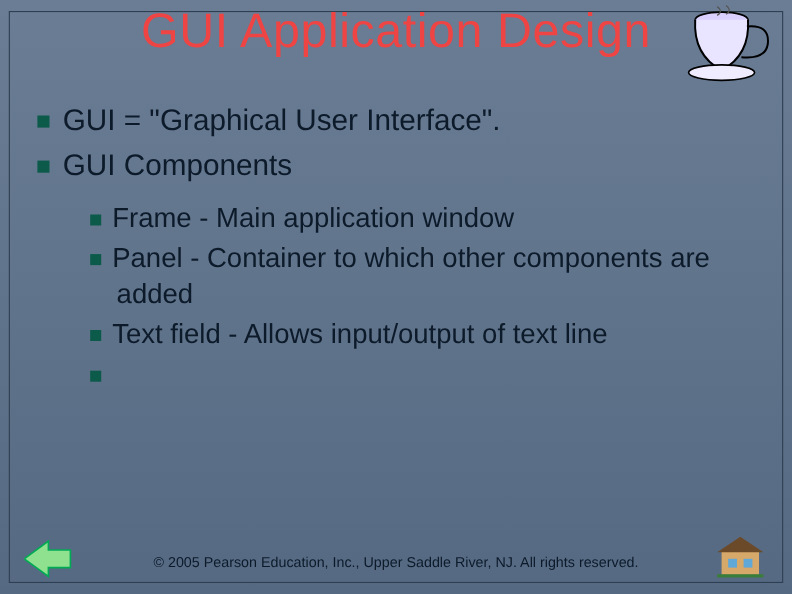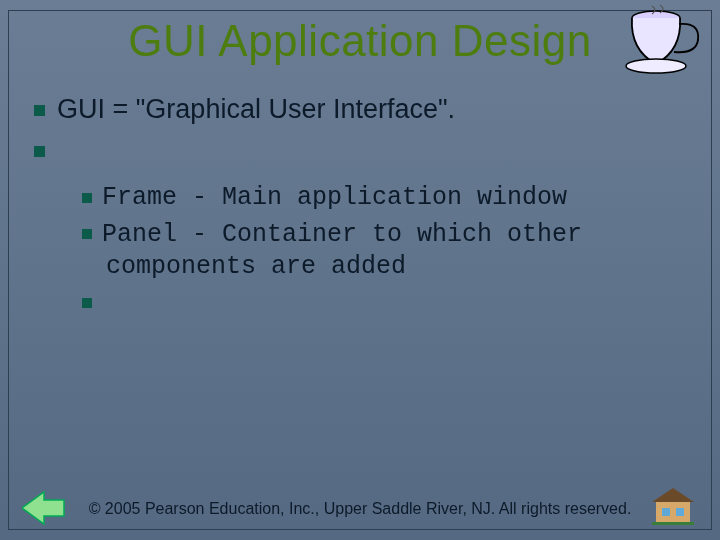--- a/index.html
+++ b/index.html
@@ -10,26 +10,26 @@
     color: #0c1a2a;
     position: relative;
   }
   .frame {
     position: absolute;
     top: 10px; left: 8px; right: 8px; bottom: 10px;
     border: 1px solid #2f3f52;
   }
   .title {
     position: absolute;
-    top: 16px;
+    top: 4px;
     left: 0; right: 0;
     text-align: center;
     font-size: 44px;
     font-weight: 400;
-    color: #4d7c0f;
+    color: #ef4444;
     letter-spacing: 0.5px;
   }
   .cup {
     position: absolute;
     top: 4px; right: 14px;
     width: 90px; height: 74px;
   }
   .content {
     position: absolute;
     top: 92px;
@@ -48,35 +48,34 @@
   }
   .lvl2-wrap {
     margin-top: 14px;
     margin-left: 48px;
     font-size: 25px;
   }
   .lvl2 {
     margin-bottom: 4px;
     padding-left: 24px;
     text-indent: -24px;
-    font-family: Liberation Mono, monospace;
   }
   .lvl2 .bullet {
     display: inline-block;
     width: 10px; height: 10px;
     background: #0c5a4a;
     margin-right: 10px;
     vertical-align: middle;
   }
   .footer {
     position: absolute;
     bottom: 22px;
     left: 0; right: 0;
     text-align: center;
-    font-size: 16px;
+    font-size: 13px;
     color: #0c1a2a;
     font-family: Arial, sans-serif;
   }
   .nav-left {
     position: absolute;
     bottom: 14px; left: 22px;
     width: 44px; height: 36px;
   }
   .nav-right {
     position: absolute;
@@ -100,29 +99,32 @@
     <path d="M36 2 q6 4 0 8" fill="none" stroke="#555" stroke-width="1.2"></path>
     <path d="M44 1 q6 4 0 8" fill="none" stroke="#555" stroke-width="1.2"></path>
   </svg>
 </div>
 
 <div class="content">
   <div class="lvl1">
     <span class="bullet"></span><span>GUI = "Graphical User Interface".</span>
   </div>
   <div class="lvl1">
-    <span class="bullet"></span>
+    <span class="bullet"></span><span>GUI Components</span>
   </div>
 
   <div class="lvl2-wrap">
     <div class="lvl2">
       <span class="bullet"></span><span>Frame - Main application window</span>
     </div>
     <div class="lvl2">
       <span class="bullet"></span><span>Panel - Container to which other components are added</span>
+    </div>
+    <div class="lvl2">
+      <span class="bullet"></span><span>Text field - Allows input/output of text line</span>
     </div>
     <div class="lvl2">
       <span class="bullet"></span>
     </div>
   </div>
 </div>
 
 <div class="footer">© 2005 Pearson Education, Inc., Upper Saddle River, NJ.  All rights reserved.</div>
 
 <div class="nav-left">

